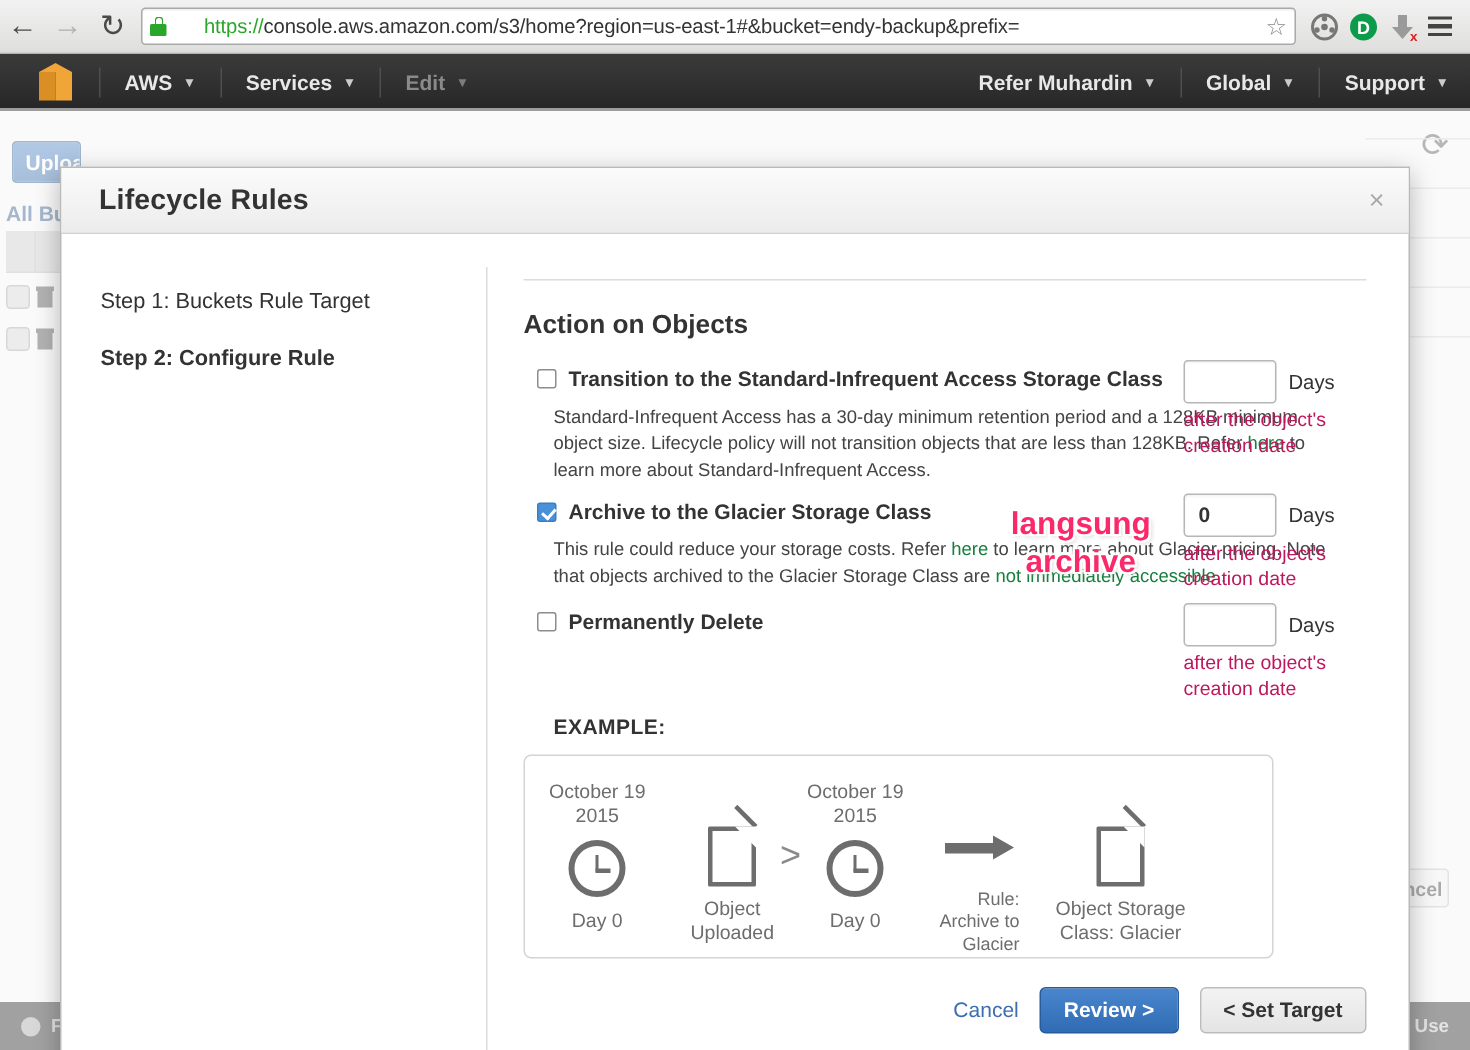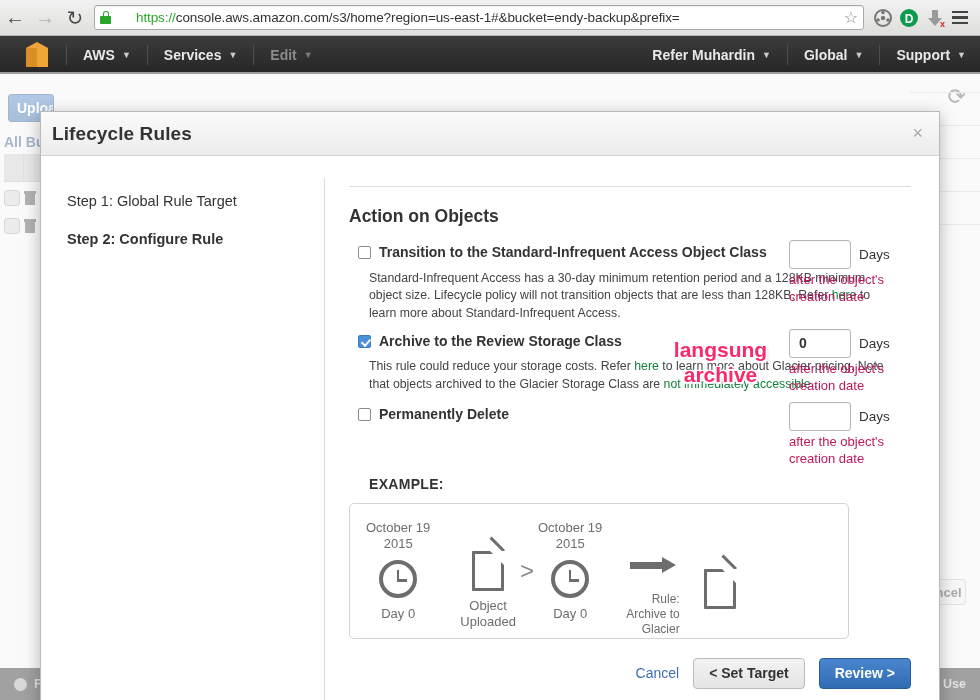--- a/index.html
+++ b/index.html
@@ -107,21 +107,21 @@
   #overlay { position:absolute; left:0; top:36px; width:980px; height:664px;
     background:rgba(255,255,255,0.55); }
 
   #modal {
     position:absolute; left:40px; top:75px; width:900px; height:605px;
     background:#ffffff; border:1px solid #b9b9b9;
     box-shadow: 0 4px 16px rgba(0,0,0,.28);
   }
   #modal-header {
     height:44px; background:linear-gradient(#fbfbfb,#ececec); border-bottom:1px solid #d2d2d2;
-    display:flex; align-items:center; padding:0 16px 0 11px;
+    display:flex; align-items:center; padding:0 16px 0 25px;
   }
   #modal-title { font-size:19px; font-weight:bold; color:#333; letter-spacing:.1px; }
   #modal-close { margin-left:auto; font-size:18px; color:#a8a8a8; cursor:pointer; font-weight:300; }
 
   #modal-body { display:flex; height:520px; }
   #steps { width:283px; padding:37px 0 0 26px; flex:none; }
   .step { font-size:14.5px; color:#333; margin-bottom:22px; }
   .step.active { font-weight:bold; }
   #step-divider { width:1px; background:#dcdcdc; margin:22px 0 0 0; height:540px; flex:none; }
 
@@ -343,49 +343,49 @@
   <div id="modal">
 
     <div id="modal-header">
       <div id="modal-title">Lifecycle Rules</div>
       <div id="modal-close">×</div>
     </div>
 
     <div id="modal-body">
 
       <div id="steps">
-        <div class="step">Step 1: Global Rule Target</div>
+        <div class="step">Step 1: Buckets Rule Target</div>
         <div class="step active">Step 2: Configure Rule</div>
       </div>
       <div id="step-divider"></div>
 
       <div id="content">
         <div id="top-rule"></div>
         <div id="action-heading">Action on Objects</div>
 
         <div class="opt-row" style="margin-bottom:10px;">
           <div class="opt-line">
             <div class="cbx"></div>
-            <div class="opt-label">Transition to the Standard-Infrequent Access Object Class</div>
+            <div class="opt-label">Transition to the Standard-Infrequent Access Storage Class</div>
           </div>
           <div class="opt-desc"><span>Standard-Infrequent Access has a 30-day minimum retention period and a 128KB minimum object size. Lifecycle policy will not transition objects that are less than 128KB. Refer </span><span class="lnk">here</span><span> to learn more about Standard-Infrequent Access.</span></div>
           <div class="days-box">
             <div class="days-top">
               <div class="days-input"></div>
               <div class="days-label">Days</div>
             </div>
             <div class="days-sub">after the object's
 creation date</div>
           </div>
         </div>
 
         <div class="opt-row" style="margin-bottom:12px;">
           <div class="opt-line">
             <div class="cbx checked"></div>
-            <div class="opt-label">Archive to the Review Storage Class</div>
+            <div class="opt-label">Archive to the Glacier Storage Class</div>
           </div>
           <div class="opt-desc"><span>This rule could reduce your storage costs. Refer </span><span class="lnk">here</span><span> to learn more about Glacier pricing. Note that objects archived to the Glacier Storage Class are </span><span class="lnk">not immediately accessible</span><span> .</span></div>
           <div id="annotation">langsung
 archive</div>
           <div class="days-box">
             <div class="days-top">
               <div class="days-input">0</div>
               <div class="days-label">Days</div>
             </div>
             <div class="days-sub">after the object's
@@ -467,26 +467,28 @@
 
           <div class="ex-gap-s"></div>
 
           <div class="ex-cell">
             <div class="ex-date" style="visibility:hidden">&nbsp;<br>&nbsp;</div>
             <div class="ex-ico">
               <div class="doc">
                   <div class="fold2"></div>
                 </div>
             </div>
+            <div class="ex-cap">Object Storage
+Class: Glacier</div>
           </div>
 
         </div>
       </div>
     </div>
 
     <div id="modal-footer">
       <div id="cancel-link">Cancel</div>
+      <div class="btn" id="review-btn">Review &gt;</div>
       <div class="btn" id="set-target-btn">&lt; Set Target</div>
-      <div class="btn" id="review-btn">Review &gt;</div>
     </div>
 
   </div>
 </div>
 
 </body></html>

